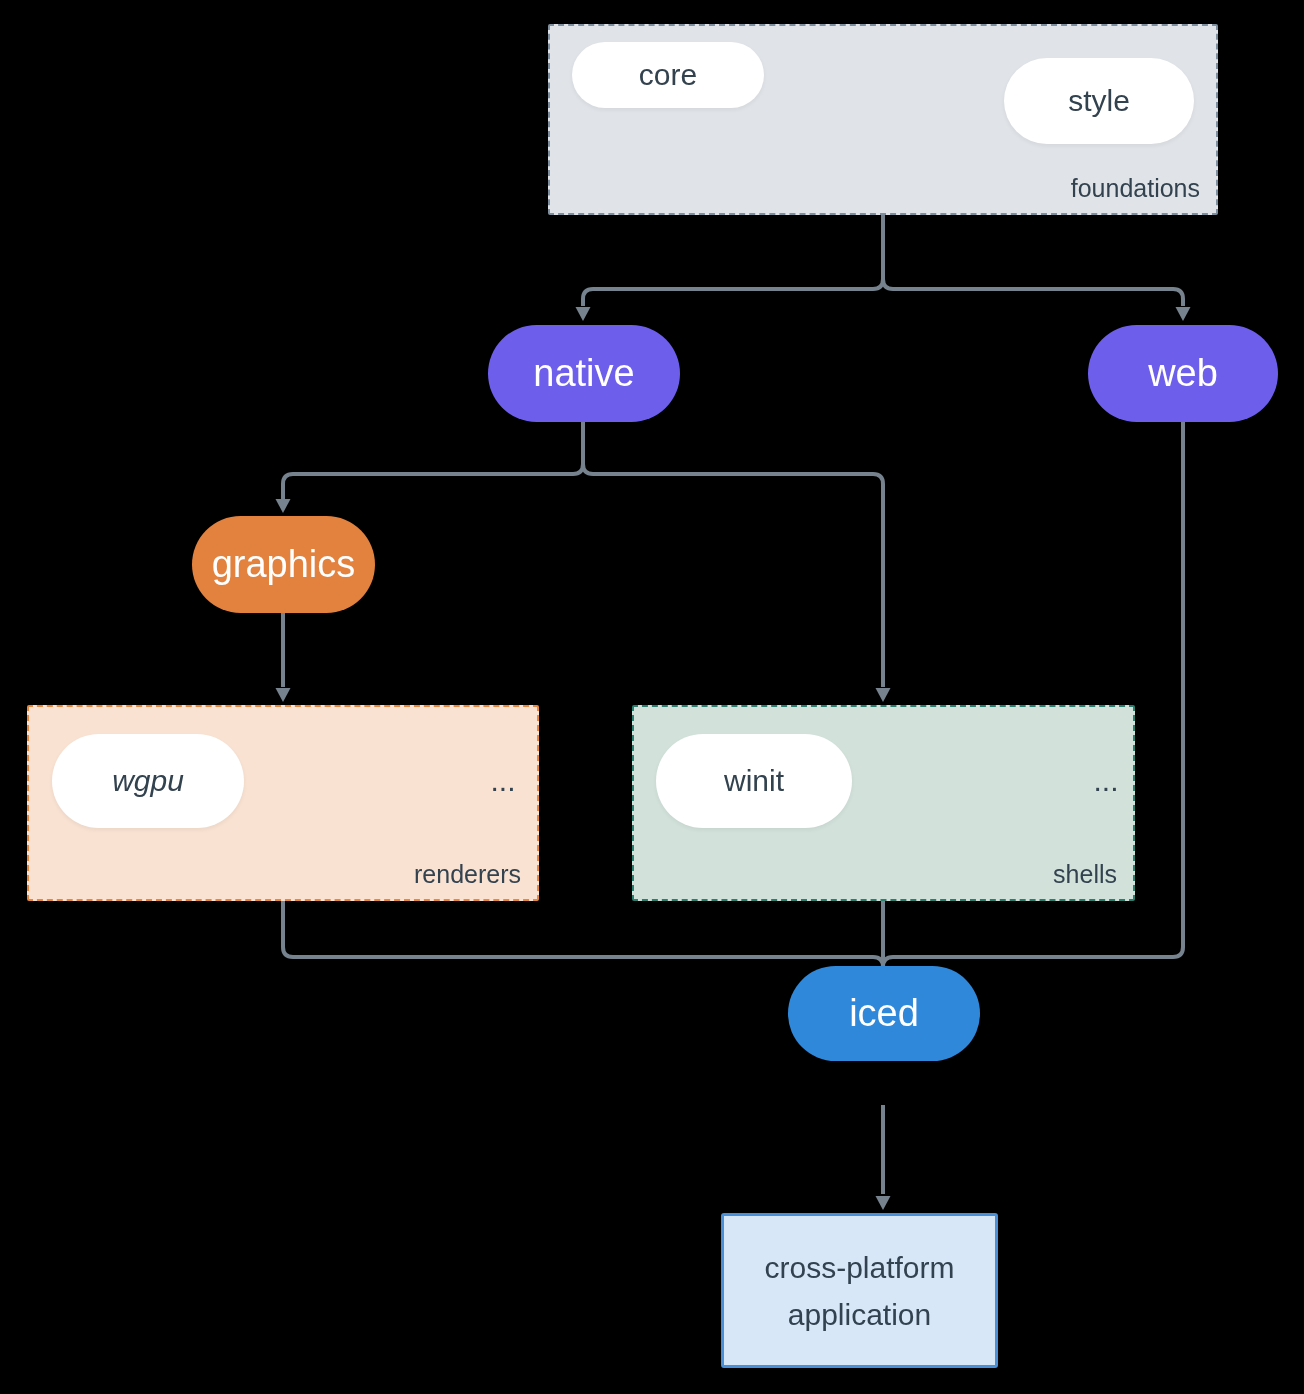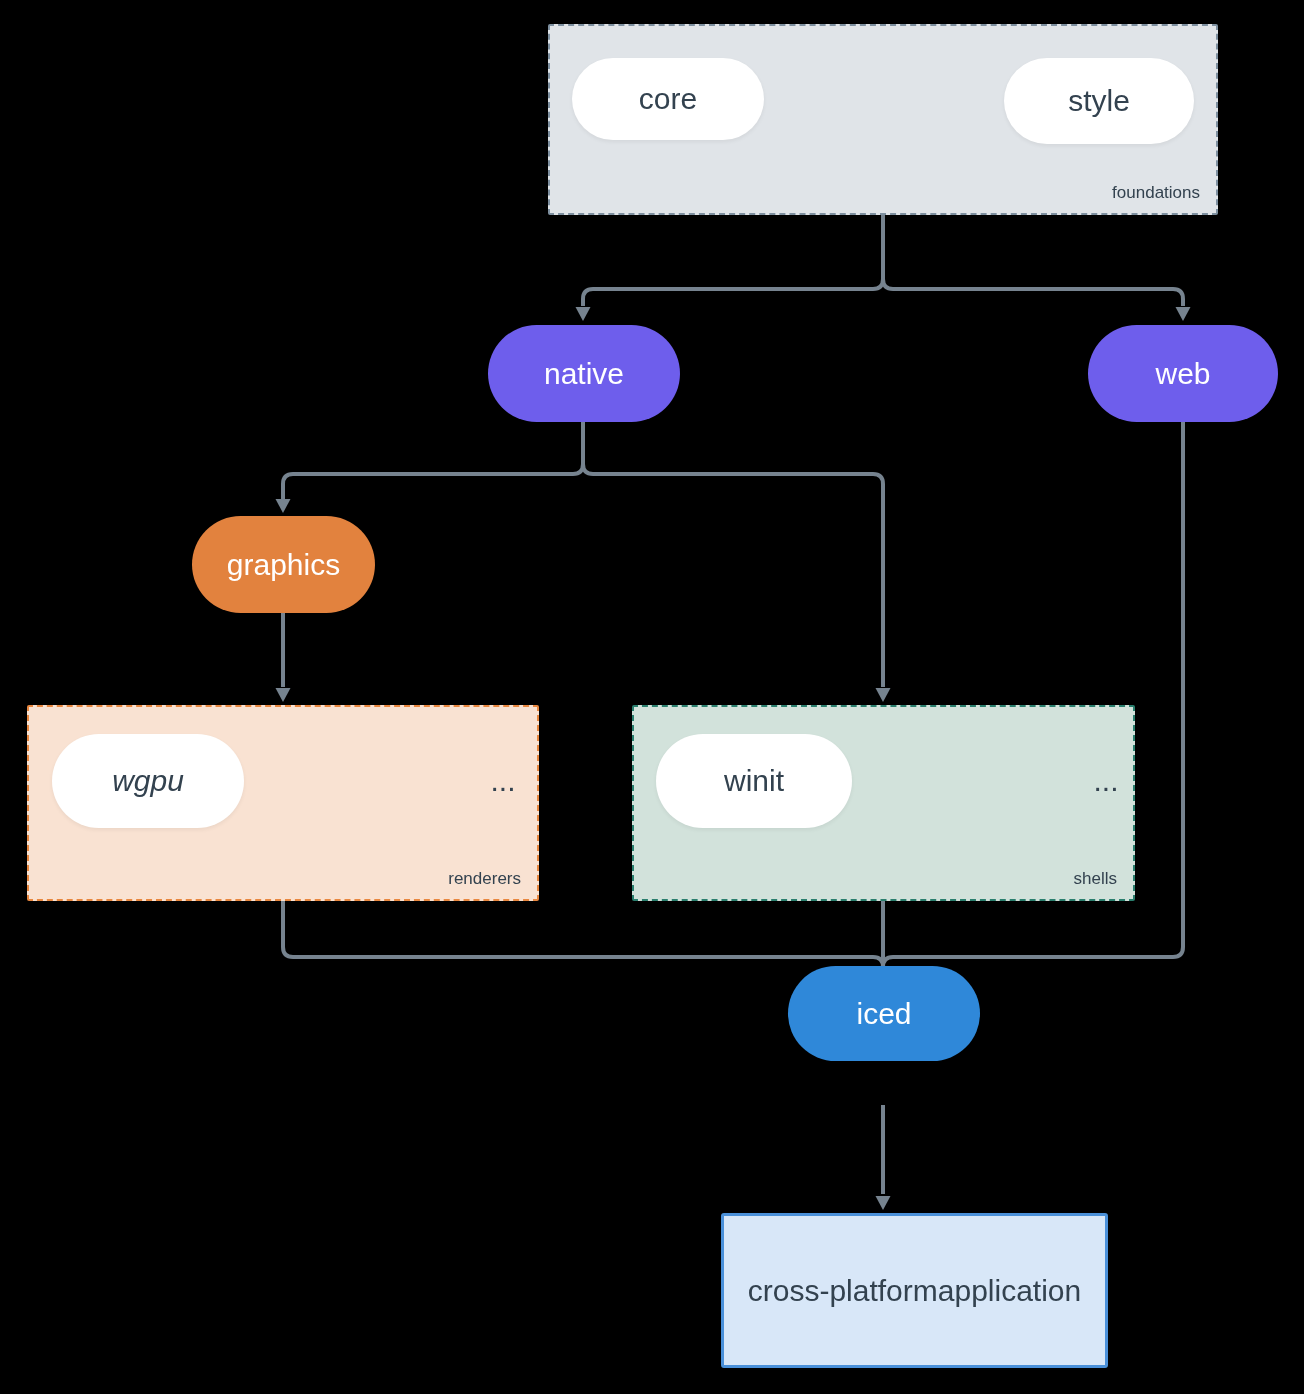--- a/index.html
+++ b/index.html
@@ -12,47 +12,47 @@
   .arrowhead{fill:var(--line,#76838F);stroke:none;}
 
   .group{position:absolute;border:2px dashed;border-radius:2px;box-sizing:border-box;}
   .group-foundations{left:548px;top:24px;width:670px;height:191px;
     background:var(--foundationsFill,#E0E4E8);border-color:var(--foundationsBorder,#7E90A0);}
   .group-renderers{left:27px;top:705px;width:512px;height:196px;
     background:var(--renderersFill,#F9E2D2);border-color:var(--renderersBorder,#E8873F);}
   .group-shells{left:632px;top:705px;width:503px;height:196px;
     background:var(--shellsFill,#D2E2DB);border-color:var(--shellsBorder,#2A7F6E);}
   .group-label{
-    position:absolute;right:16px;bottom:10px;font-size:17px;color:var(--textDark,#33424F);
+    position:absolute;right:16px;bottom:10px;font-size:25px;color:var(--textDark,#33424F);
   }
 
   .pill{
     position:absolute;background:var(--pillFill,#fff);border-radius:47px;
     display:flex;align-items:center;justify-content:center;
     font-size:30px;color:var(--textDark,#33424F);
     box-shadow:0 2px 4px rgba(0,0,0,0.06);
   }
   .more{
     position:absolute;font-size:30px;color:var(--textDark,#33424F);
     display:flex;align-items:center;justify-content:center;
   }
 
   .node{
-    position:absolute;border-radius:49px;color:#fff;font-size:30px;
+    position:absolute;border-radius:49px;color:#fff;font-size:38px;
     display:flex;align-items:center;justify-content:center;
   }
   .node-native{left:488px;top:325px;width:192px;height:97px;background:var(--purple,#6E5EEC);}
   .node-web{left:1088px;top:325px;width:190px;height:97px;background:var(--purple,#6E5EEC);}
   .node-graphics{left:192px;top:516px;width:183px;height:97px;background:var(--orange,#E2823E);}
   .node-iced{left:788px;top:966px;width:192px;height:95px;background:var(--blue,#2F88D9);}
 
   .app-box{
-    position:absolute;left:721px;top:1213px;width:387px;height:155px;box-sizing:border-box;
+    position:absolute;left:721px;top:1213px;width:277px;height:155px;box-sizing:border-box;
     background:var(--appFill,#D8E7F8);border:3px solid var(--appBorder,#4A90D9);border-radius:3px;
-    display:flex;align-items:center;justify-content:center;
+    display:flex;flex-direction:column;align-items:center;justify-content:center;
     font-size:30px;line-height:47px;color:var(--textDark,#33424F);
   }
 </style>
 </head>
 <body>
 
 <div id="canvas">
 
   <svg id="edges" viewBox="0 0 1304 1394">
 
@@ -76,21 +76,21 @@
     <path class="edge" d="M1183,422 V947 Q1183,957 1173,957 H893 Q883,957 883,967"></path>
 
     <path class="edge" d="M883,901 V992"></path>
     <polygon class="arrowhead" points="883,1007 875.5,993 890.5,993"></polygon>
 
     <path class="edge" d="M883,1105 V1194"></path>
     <polygon class="arrowhead" points="883,1210 875.5,1196 890.5,1196"></polygon>
   </svg>
 
   <div class="group group-foundations">
-    <div class="pill" style="left:22px;top:32px;width:192px;height:82px;">core</div>
+    <div class="pill" style="left:22px;top:16px;width:192px;height:66px;">core</div>
     <div class="pill" style="left:454px;top:32px;width:190px;height:86px;">style</div>
     <div class="group-label">foundations</div>
   </div>
 
   <div class="node node-native">native</div>
   <div class="node node-graphics">graphics</div>
 
   <div class="node node-web">web</div>
 
   <div class="group group-renderers">

